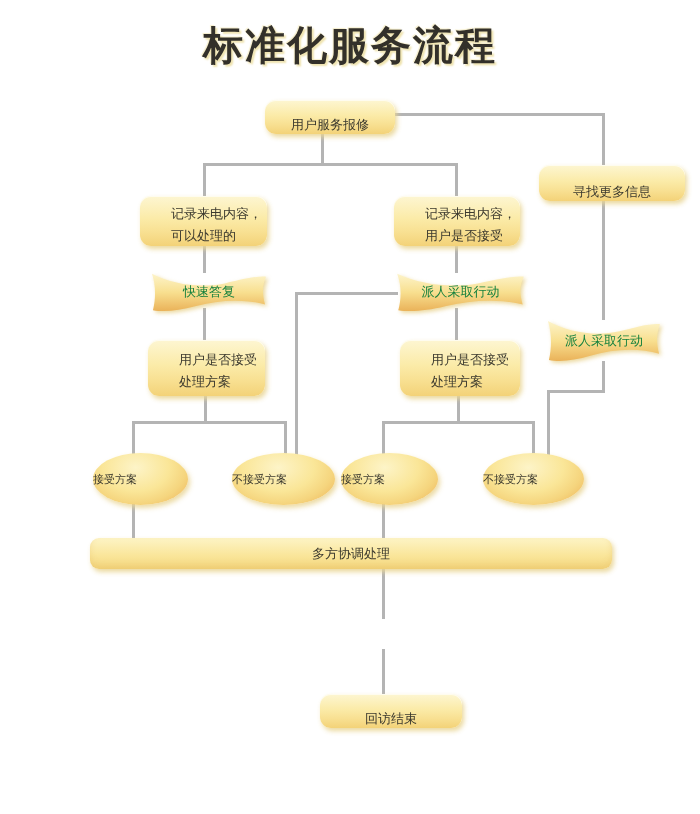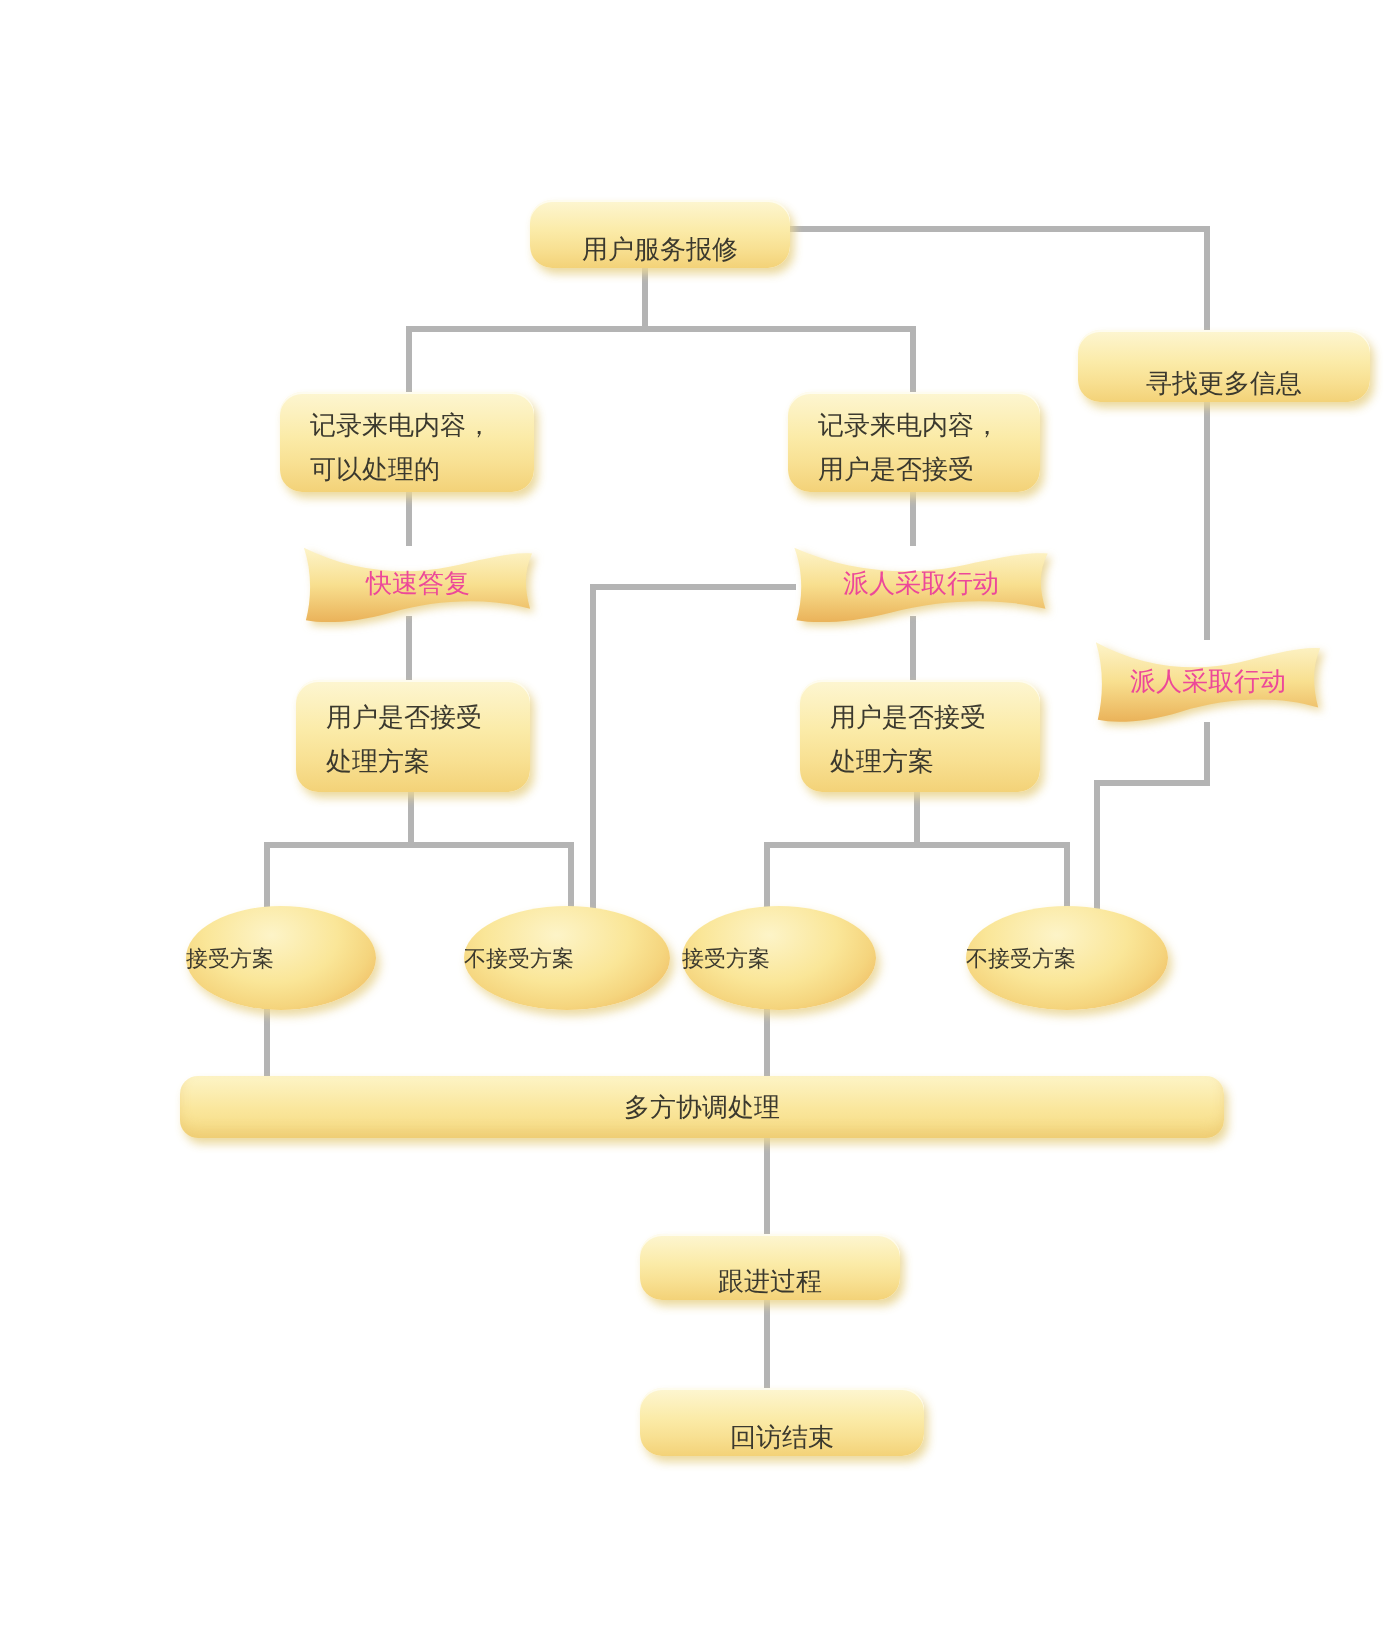--- a/index.html
+++ b/index.html
@@ -13,35 +13,35 @@
     color:#33302a;text-shadow:2px 2px 2px #efe3ae, -1px -1px 1px #f6eecb;
   }
   .conn{position:absolute;background:#b4b4b4;}
   .box{
     position:absolute;border-radius:11px;
     background:linear-gradient(180deg,#fdf6d2 0%,#fbeba8 45%,#f8e092 72%,#f3d278 100%);
     box-shadow:2px 3px 5px rgba(233,213,148,.9), inset 0 1px 0 rgba(255,255,255,.65);
     color:#3b392e;font-size:13px;
   }
   .box.center{display:flex;align-items:flex-end;justify-content:center;}
-  .box.twolines{padding:7px 0 0 15px;line-height:22px;box-sizing:border-box;}
+  .box.twolines{padding:7px 0 0 31px;line-height:22px;box-sizing:border-box;}
   .box.twolines span{display:block;}
   .bar{
     position:absolute;border-radius:9px;
     background:linear-gradient(180deg,#fdf4c6 0%,#fae69b 55%,#f5d981 100%);
     box-shadow:2px 3px 5px rgba(233,213,148,.9), inset 0 -4px 6px rgba(224,178,88,.3);
     color:#3b392e;font-size:13px;display:flex;align-items:center;justify-content:center;
   }
   .ellipse{
     position:absolute;border-radius:50%;
     background:radial-gradient(ellipse at 45% 28%,#fdf4c8 0%,#fae698 45%,#f5d57e 68%,#efba60 90%,#e9a850 100%);
     box-shadow:2px 3px 5px rgba(233,213,148,.85);
     color:#3b392e;font-size:11px;display:flex;align-items:center;justify-content:flex-start;
   }
-  .banner{position:absolute;color:#ec4899;font-size:13px;}
+  .banner{position:absolute;color:#15803d;font-size:13px;}
   .banner svg{position:absolute;left:0;top:0;width:100%;height:100%;
     filter:drop-shadow(2px 2px 2px rgba(230,206,132,.8));}
   .banner .banner-label{
     position:absolute;left:0;top:0;width:100%;height:100%;
     display:flex;align-items:center;justify-content:center;
   }
   .defs-holder{position:absolute;width:0;height:0;overflow:hidden;}
 </style>
 </head>
 <body>
@@ -51,20 +51,21 @@
   <svg class="defs-holder" aria-hidden="true">
     <defs>
       <linearGradient id="bannerGrad" x1="0" y1="0" x2="0" y2="1">
         <stop offset="0" stop-color="#fdf4ca"></stop>
         <stop offset="0.5" stop-color="#f8df8f"></stop>
         <stop offset="1" stop-color="#eab259"></stop>
       </linearGradient>
     </defs>
   </svg>
 
+  <h1 class="title">标准化服务流程</h1>
 
   <div class="conn" style="left:393px;top:113px;width:212px;height:3px"></div>
   <div class="conn" style="left:602px;top:113px;width:3px;height:53px"></div>
   <div class="conn" style="left:321px;top:132px;width:3px;height:33px"></div>
   <div class="conn" style="left:203px;top:163px;width:255px;height:3px"></div>
   <div class="conn" style="left:203px;top:163px;width:3px;height:34px"></div>
   <div class="conn" style="left:455px;top:163px;width:3px;height:34px"></div>
   <div class="conn" style="left:203px;top:245px;width:3px;height:28px"></div>
   <div class="conn" style="left:203px;top:308px;width:3px;height:33px"></div>
   <div class="conn" style="left:455px;top:245px;width:3px;height:28px"></div>
@@ -156,21 +157,18 @@
   </div>
 
   <div class="ellipse" style="left:483px;top:453px;width:101px;height:52px">
     <span>不接受方案</span>
   </div>
 
   <div class="bar" style="left:90px;top:538px;width:522px;height:31px">
     <span>多方协调处理</span>
   </div>
 
-  <div class="box center" style="left:320px;top:617px;width:130px;height:33px">
-    <span>跟进过程</span>
-  </div>
 
   <div class="box center" style="left:320px;top:694px;width:142px;height:34px">
     <span>回访结束</span>
   </div>
 
 </div>
 
 </body></html>

